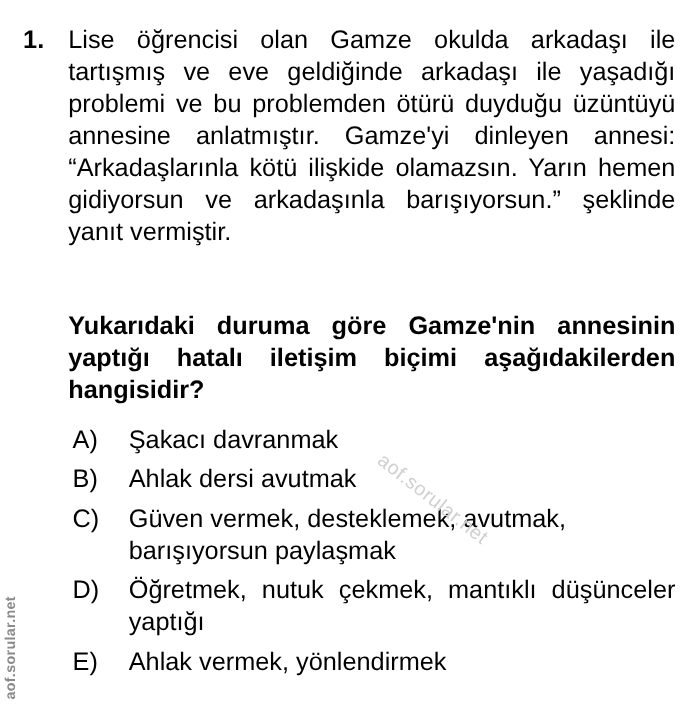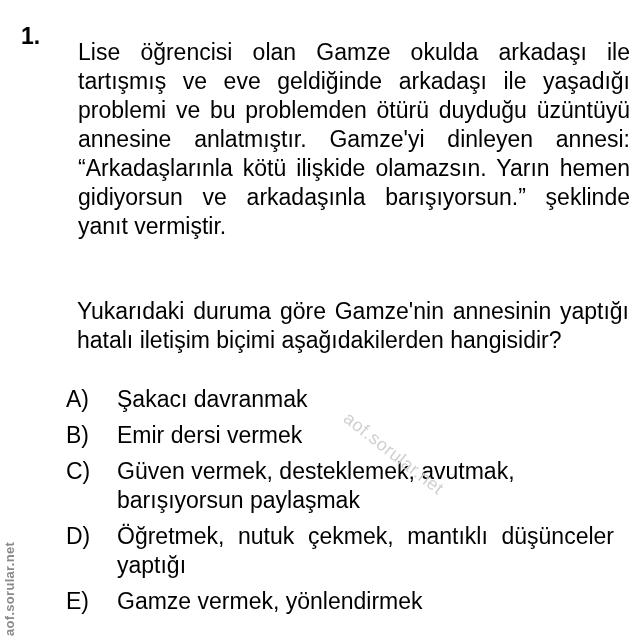--- a/index.html
+++ b/index.html
@@ -30,32 +30,32 @@
       line-height: 29px;
     }
     .q-stem {
       position: absolute;
       left: 62px;
       top: 22px;
       width: 552px;
       font-size: 23px;
       line-height: 29px;
       text-align: justify;
-      margin: 16px;
+      margin: 0;
     }
     .q-prompt {
       position: absolute;
       left: 62px;
       top: 282px;
       width: 552px;
       font-size: 23px;
-      font-weight: normal;
+      font-weight: bold;
       line-height: 29px;
       text-align: justify;
-      margin: 15px;
+      margin: 0;
     }
     .options {
       position: absolute;
       left: 66px;
       top: 385px;
       width: 548px;
       list-style: none;
       margin: 0;
       padding: 0;
     }
@@ -111,31 +111,31 @@
   <p class="q-stem">Lise öğrencisi olan Gamze okulda arkadaşı ile tartışmış ve eve geldiğinde arkadaşı ile yaşadığı problemi ve bu problemden ötürü duyduğu üzüntüyü annesine anlatmıştır. Gamze'yi dinleyen annesi: “Arkadaşlarınla kötü ilişkide olamazsın. Yarın hemen gidiyorsun ve arkadaşınla barışıyorsun.” şeklinde yanıt vermiştir.</p>
   <p class="q-prompt">Yukarıdaki duruma göre Gamze'nin annesinin yaptığı hatalı iletişim biçimi aşağıdakilerden hangisidir?</p>
 
   <ul class="options">
     <li class="option">
       <span class="letter">A)</span>
       <span class="text no-justify">Şakacı davranmak</span>
     </li>
     <li class="option">
       <span class="letter">B)</span>
-      <span class="text no-justify">Emir dersi vermek</span>
+      <span class="text no-justify">Ahlak dersi avutmak</span>
     </li>
     <li class="option">
       <span class="letter">C)</span>
       <span class="text no-justify">Güven vermek, desteklemek, avutmak, barışıyorsun paylaşmak</span>
     </li>
     <li class="option">
       <span class="letter">D)</span>
       <span class="text">Öğretmek, nutuk çekmek, mantıklı düşünceler yaptığı</span>
     </li>
     <li class="option">
       <span class="letter">E)</span>
-      <span class="text no-justify">Gamze vermek, yönlendirmek</span>
+      <span class="text no-justify">Ahlak vermek, yönlendirmek</span>
     </li>
   </ul>
 </div>
 
 <div class="watermark-diag">aof.sorular.net</div>
 <div class="watermark-side">aof.sorular.net</div>
 
 </body></html>

